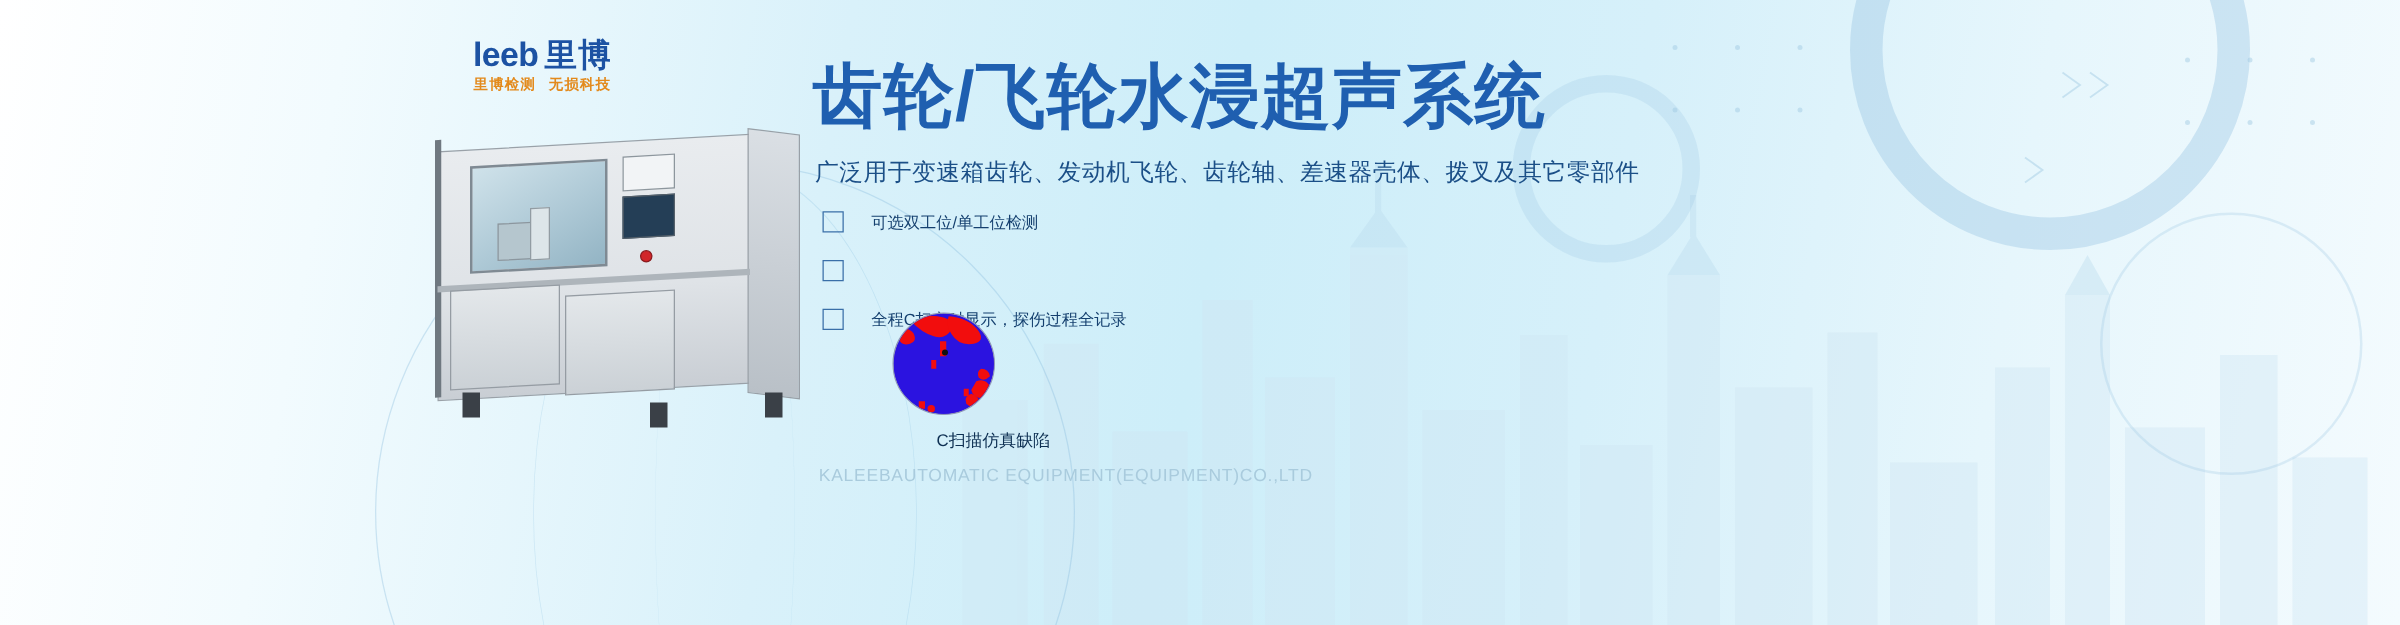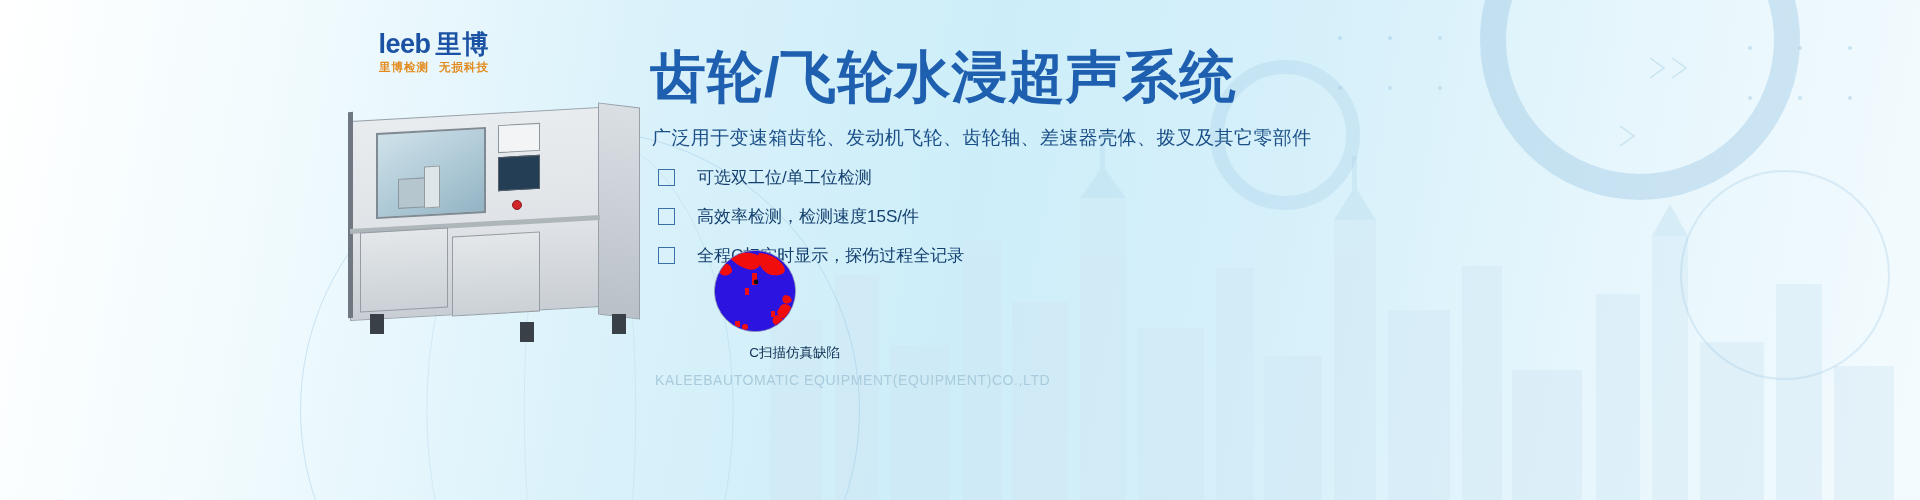--- a/index.html
+++ b/index.html
@@ -70,21 +70,21 @@
 
   
   .content { position:absolute; left:650px; top:0; width:1000px; height:500px; }
   .title { position:absolute; left:0; top:46px; font-size:56px; font-weight:800; color:#1f5fb0;
            letter-spacing:1px; line-height:1.1; white-space:nowrap; }
   .subtitle { position:absolute; left:2px; top:125px; font-size:19px; color:#1b4f87;
            letter-spacing:.4px; white-space:nowrap; }
   .bullets { position:absolute; left:8px; top:160px; }
   .bullet { display:flex; align-items:center; height:35px; margin-bottom:4px; }
   .chk { width:17px; height:17px; border:1.8px solid #3a6fa8; background:transparent; flex:0 0 auto; }
-  .bullet-label { margin-left:22px; font-size:17px; color:#15406f; white-space:nowrap; }
+  .bullet-label { margin-left:22px; font-size:13px; color:#15406f; white-space:nowrap; }
 
   
   .cscan { position:absolute; left:20px; top:250px; width:170px; text-align:right; }
   .cscan-disc { width:82px; height:82px; border-radius:50%; margin:0 auto;
                 background:#2b13e0; position:relative; overflow:hidden; border:1px solid #8f97b8; }
   .cscan-caption { margin-top:12px; font-size:13.5px; color:#0d2f52; white-space:nowrap; }
 
   .footer { position:absolute; left:655px; top:372px; font-size:14px; letter-spacing:.6px;
             color:#a9cbdd; white-space:nowrap; }
 </style>
@@ -185,21 +185,20 @@
     <div class="title">齿轮/飞轮水浸超声系统</div>
     <div class="subtitle">广泛用于变速箱齿轮、发动机飞轮、齿轮轴、差速器壳体、拨叉及其它零部件</div>
 
     <div class="bullets">
       <div class="bullet">
         <span class="chk"></span>
         <span class="bullet-label">可选双工位/单工位检测</span>
       </div>
       <div class="bullet">
         <span class="chk"></span>
-        <span class="bullet-label">高效率检测，检测速度15S/件</span>
       </div>
       <div class="bullet">
         <span class="chk"></span>
         <span class="bullet-label">全程C扫实时显示，探伤过程全记录</span>
       </div>
     </div>
 
     <div class="cscan">
       <div class="cscan-disc">
         <svg viewBox="0 0 82 82" width="82" height="82">

